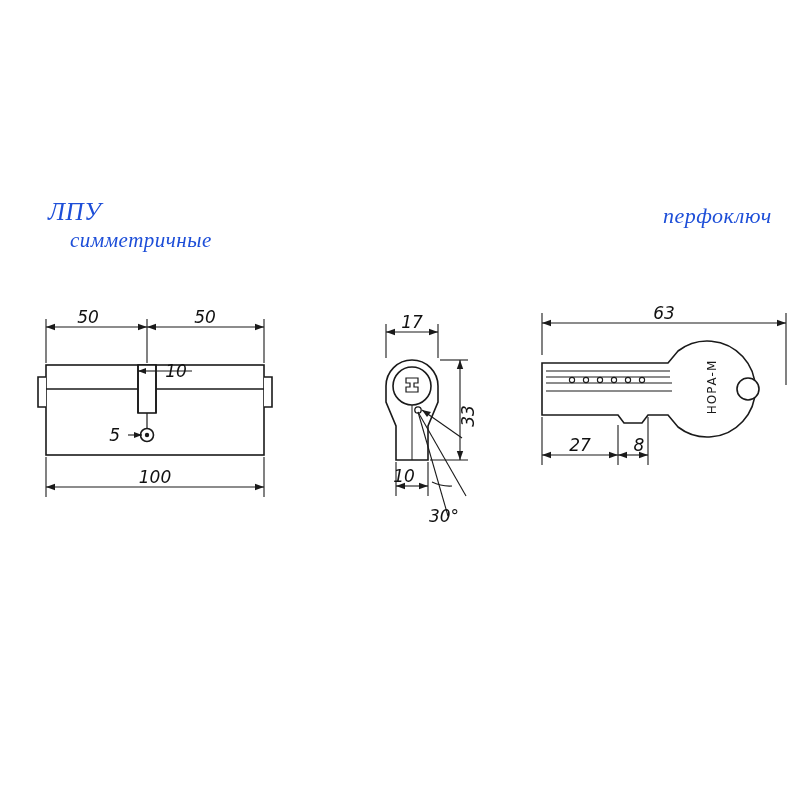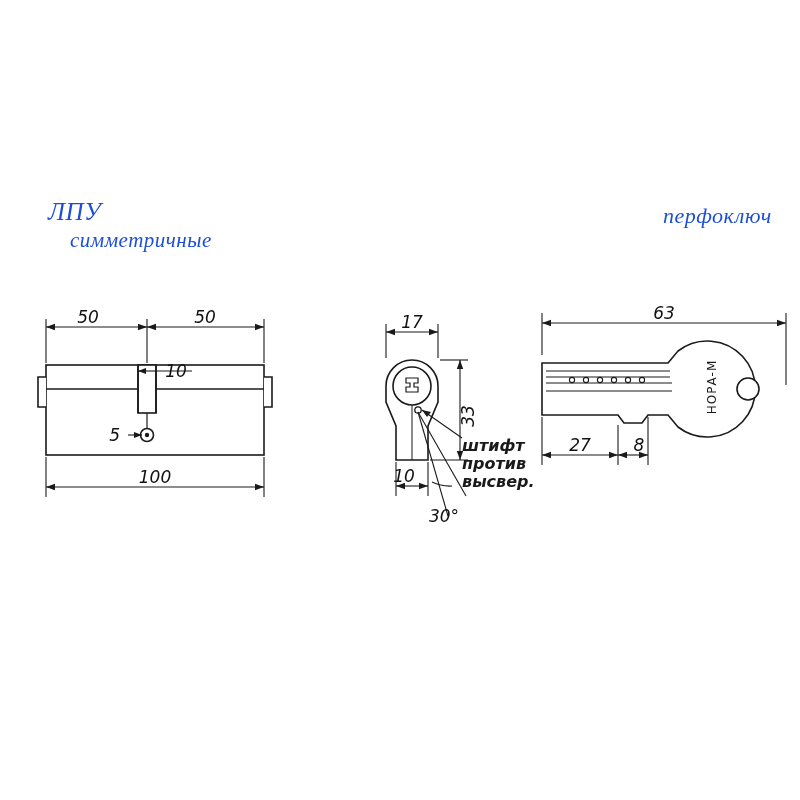--- a/index.html
+++ b/index.html
@@ -69,23 +69,20 @@
 </style>
 </head>
 <body>
 
 <div class="stage">
 
   <div class="label title-main">ЛПУ</div>
   <div class="label title-sub">симметричные</div>
   <div class="label title-key">перфоключ</div>
 
-  <div class="note-pin">штифт
-против
-высвер.</div>
 
   <svg width="290" height="260" viewBox="0 0 290 260" style="position:absolute; left:30px; top:305px;">
     <g fill="none" stroke="#1a1a1a" stroke-width="1.6">
 
       <rect x="16" y="60" width="218" height="90" fill="#ffffff"></rect>
 
       <path d="M16 72 L8 72 L8 102 L16 102" fill="#ffffff"></path>
 
       <path d="M234 72 L242 72 L242 102 L234 102" fill="#ffffff"></path>
 

